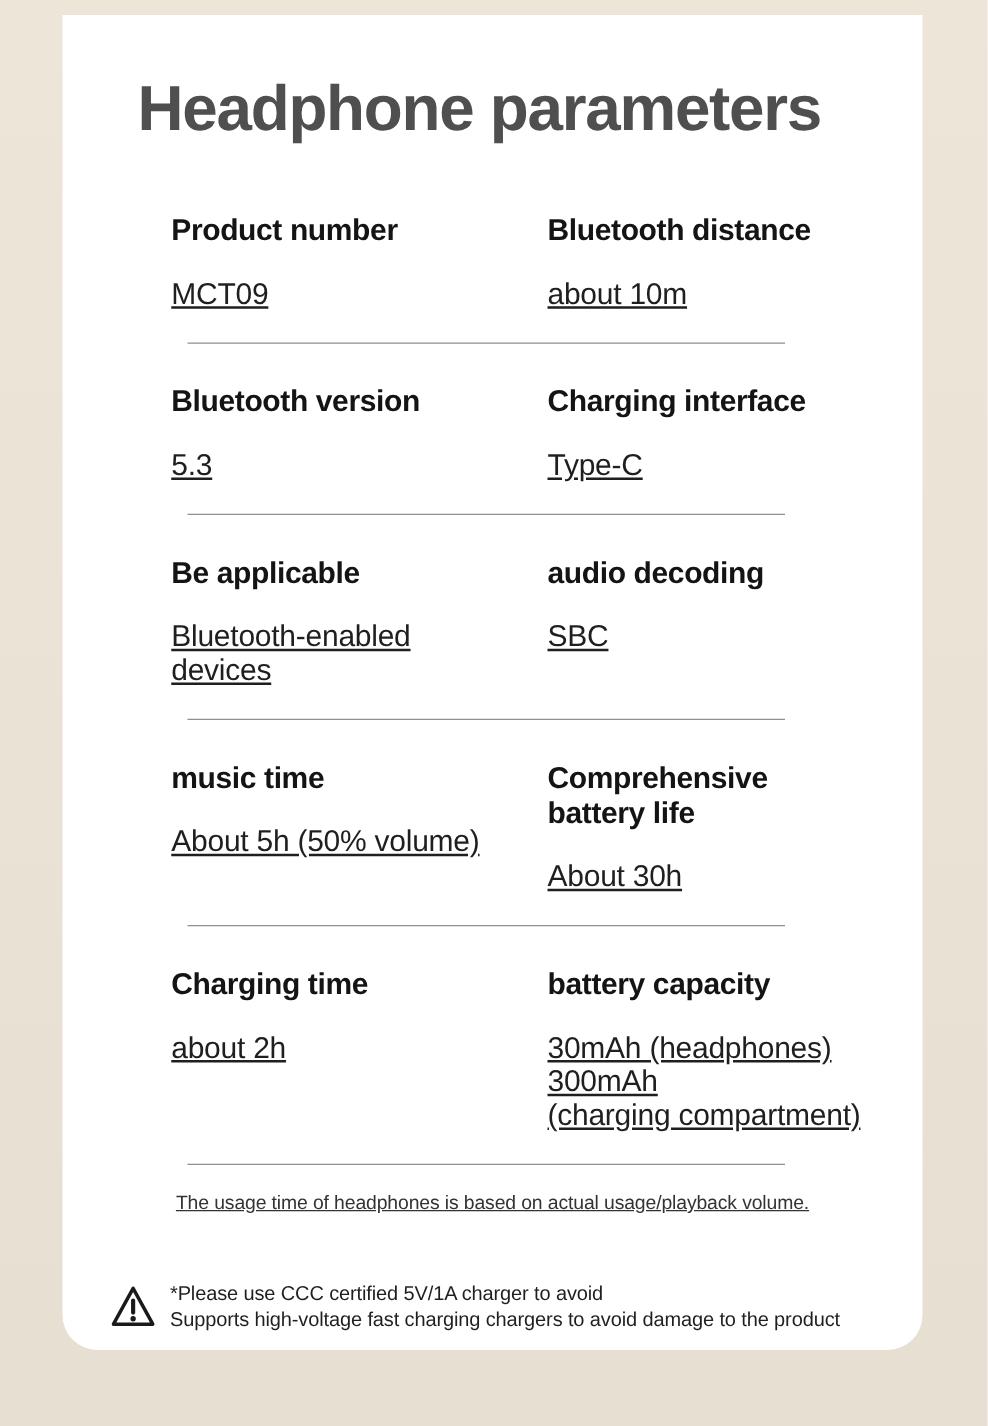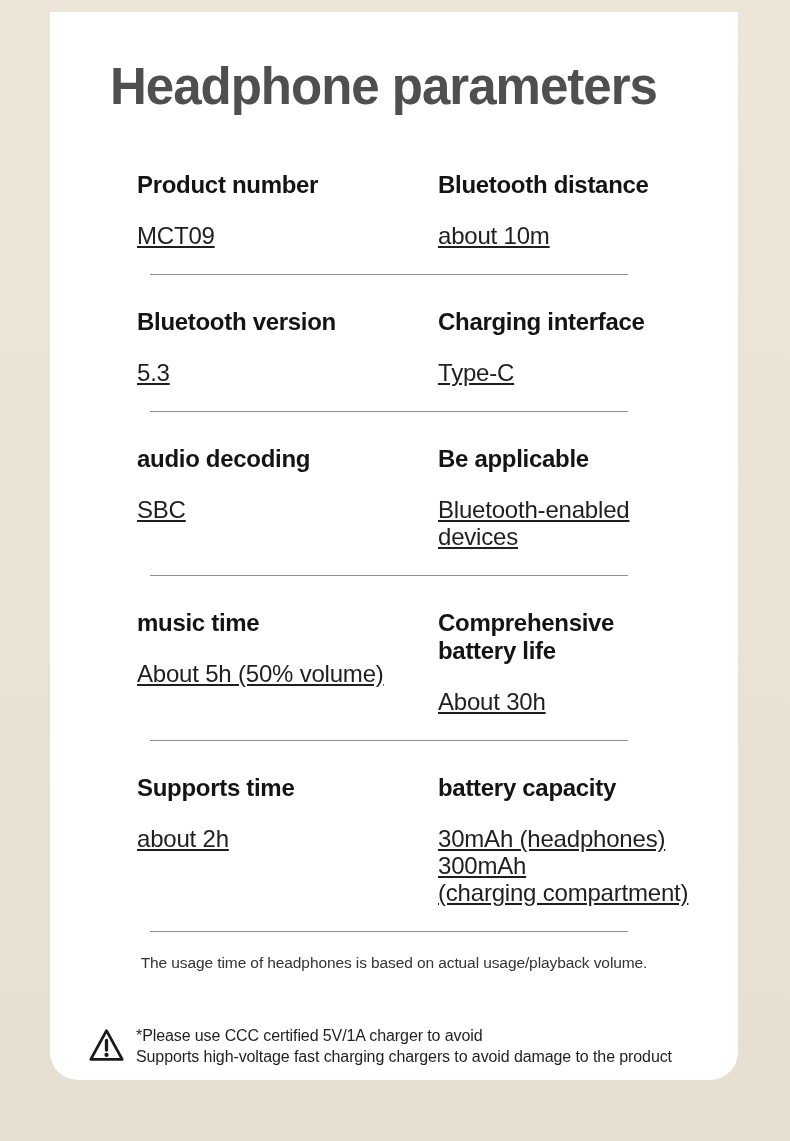--- a/index.html
+++ b/index.html
@@ -66,20 +66,21 @@
     width: 478px;
     margin: 25px 0 0 13px;
   }
   .note {
     margin-top: 21px;
     text-align: center;
     font-size: 15.5px;
     line-height: 19px;
     color: var(--note_color, #333333);
     letter-spacing: -0.1px;
+    text-decoration: underline;
   }
   .warning {
     display: flex;
     align-items: center;
     gap: 11px;
     margin: 50px 0 0 38px;
     width: 600px;
   }
   .warning-icon-box {
     flex: 0 0 auto;
@@ -128,28 +129,28 @@
           <div class="spec-label">Charging interface</div>
           <div class="spec-value">Type-C</div>
         </div>
       </div>
       <div class="divider"></div>
     </div>
 
     <div class="spec-row">
       <div class="spec-cols">
         <div class="spec-cell">
-          <div class="spec-label">audio decoding</div>
-          <div class="spec-value">SBC</div>
-        </div>
-        <div class="spec-cell">
           <div class="spec-label">Be applicable</div>
           <div class="spec-value">Bluetooth-enabled
 devices</div>
         </div>
+        <div class="spec-cell">
+          <div class="spec-label">audio decoding</div>
+          <div class="spec-value">SBC</div>
+        </div>
       </div>
       <div class="divider"></div>
     </div>
 
     <div class="spec-row">
       <div class="spec-cols">
         <div class="spec-cell">
           <div class="spec-label">music time</div>
           <div class="spec-value">About 5h (50% volume)</div>
         </div>
@@ -158,21 +159,21 @@
 battery life</div>
           <div class="spec-value">About 30h</div>
         </div>
       </div>
       <div class="divider"></div>
     </div>
 
     <div class="spec-row">
       <div class="spec-cols">
         <div class="spec-cell">
-          <div class="spec-label">Supports time</div>
+          <div class="spec-label">Charging time</div>
           <div class="spec-value">about 2h</div>
         </div>
         <div class="spec-cell">
           <div class="spec-label">battery capacity</div>
           <div class="spec-value">30mAh (headphones)
 300mAh
 (charging compartment)</div>
         </div>
       </div>
       <div class="divider"></div>

